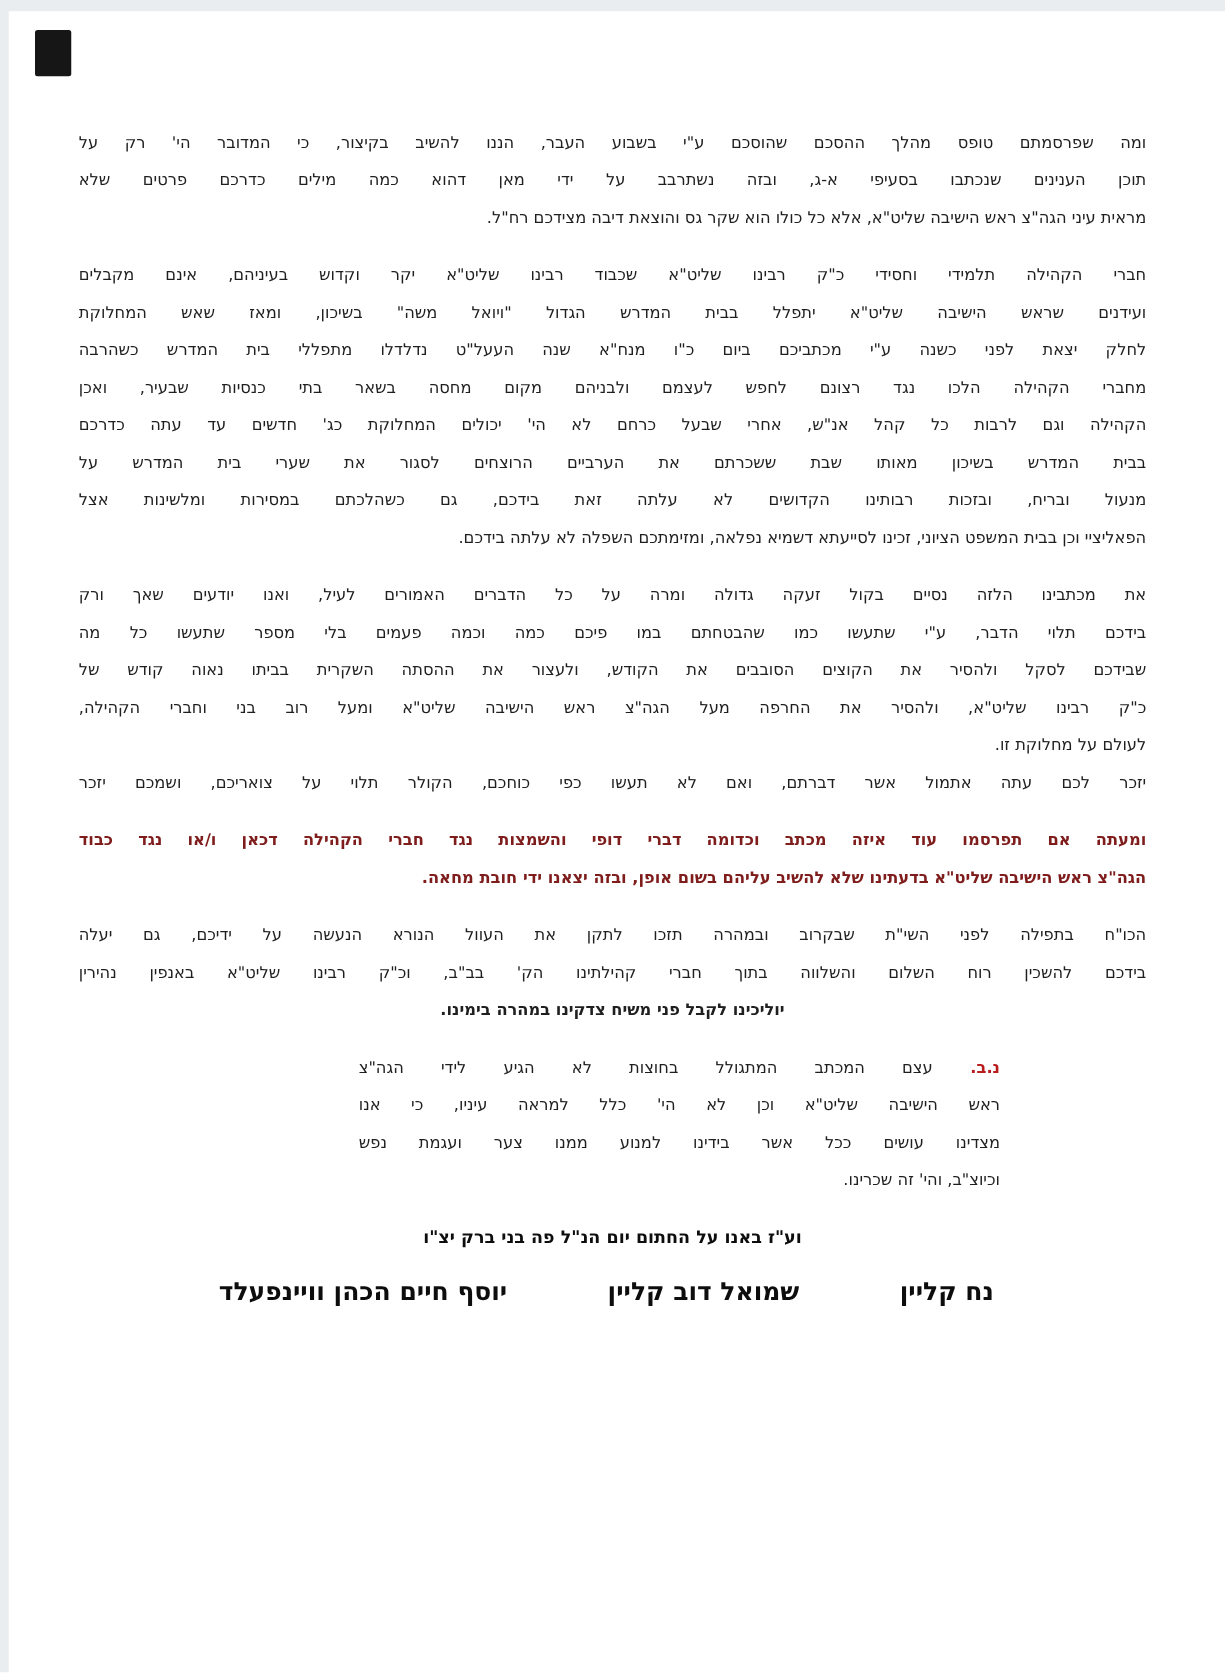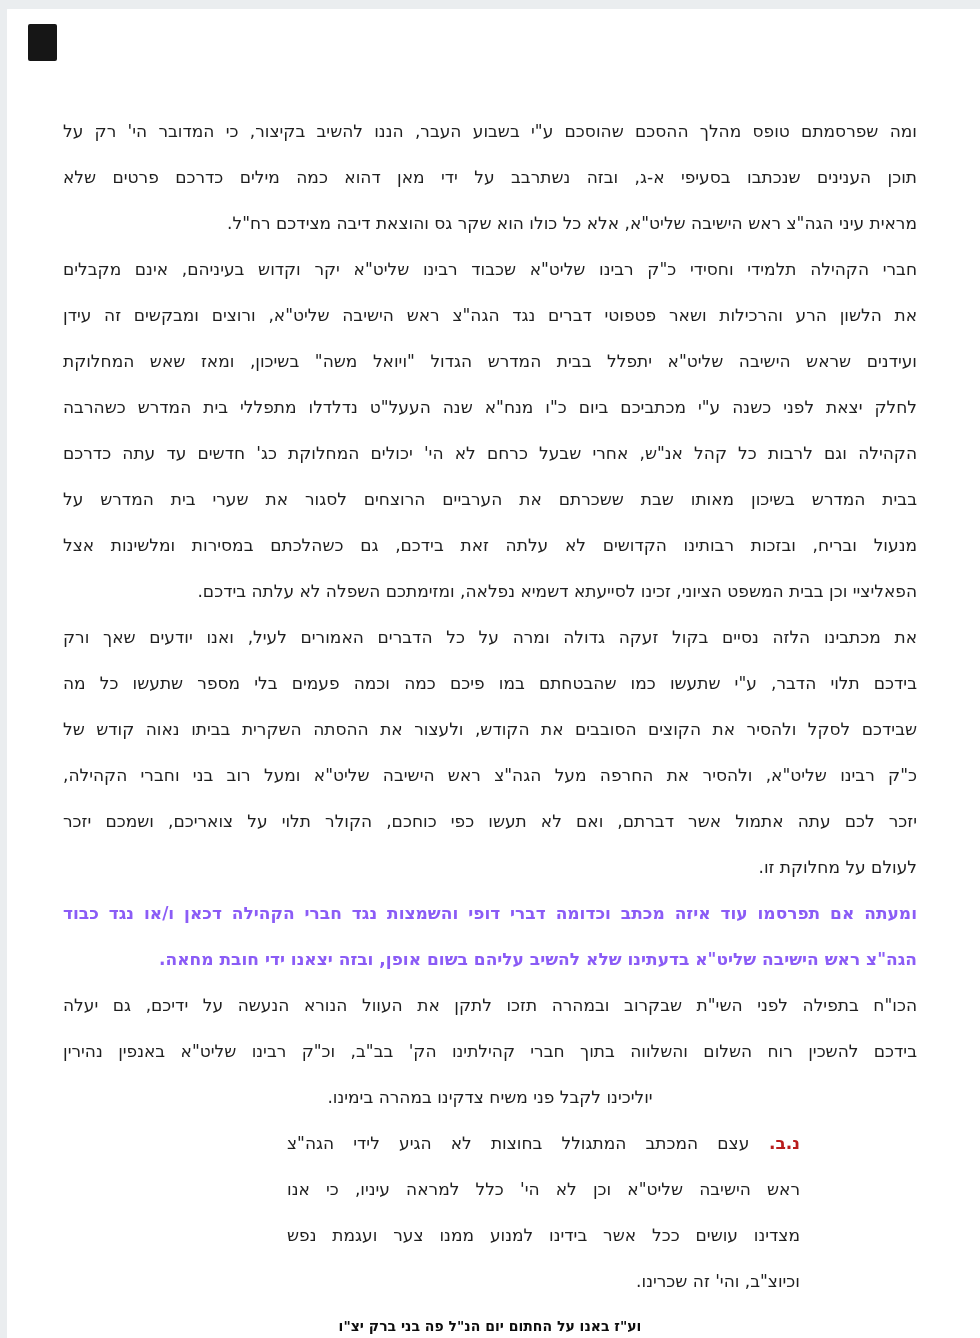--- a/index.html
+++ b/index.html
@@ -11,26 +11,26 @@
   .page{position:relative;width:980px;height:1338px;background:#ffffff;overflow:hidden;}
   .edge-top{position:absolute;top:0;left:0;width:980px;height:9px;background:#eaedef;}
   .edge-left{position:absolute;top:0;left:0;width:7px;height:1338px;background:#eaedef;}
   .scan-artifact{position:absolute;left:28px;top:24px;width:29px;height:37px;background:#161616;border-radius:2px;}
   .doc{
     position:absolute;top:100px;right:63px;left:63px;
     direction:rtl;color:#1f1f1f;
   }
   .para{margin:0 0 16px 0;}
   .ln{
-    font-size:17px;line-height:30px;
-    text-align:justify;text-align-last:justify;margin-top:16px;
+    font-size:13px;line-height:30px;
+    text-align:justify;text-align-last:justify;
   }
   .ln.last{text-align:right;text-align-last:right;}
-  .ln.center{text-align:center;text-align-last:center;}
-  .para.bold .ln{font-weight:bold;color:#8b5cf6;}
+  .ln.center{text-align:center;text-align-last:center;font-weight:bold;}
+  .para.bold .ln{font-weight:bold;color:#7f1d1d;}
   .para.ps{width:513px;margin-right:117px;margin-left:0;}
   .ps-label{font-weight:bold;color:#b91c1c;}
   .closing{
     margin-top:20px;text-align:center;text-align-last:center;
     font-weight:bold;font-size:14px;line-height:20px;color:#0d0d0d;
   }
   .sigs{
     display:flex;justify-content:space-between;direction:rtl;
     margin-top:18px;padding:0 122px 0 112px;
     font-weight:bold;font-size:20px;line-height:30px;color:#0d0d0d;
@@ -46,35 +46,35 @@
 
   <div class="doc">
 
     <div class="para">
         <div class="ln">ומה שפרסמתם טופס מהלך ההסכם שהוסכם ע"י בשבוע העבר, הננו להשיב בקיצור, כי המדובר הי' רק על</div>
         <div class="ln">תוכן הענינים שנכתבו בסעיפי א-ג, ובזה נשתרבב על ידי מאן דהוא כמה מילים כדרכם פרטים שלא</div>
         <div class="ln last">מראית עיני הגה"צ ראש הישיבה שליט"א, אלא כל כולו הוא שקר גס והוצאת דיבה מצידכם רח"ל.</div>
       </div>
       <div class="para">
         <div class="ln">חברי הקהילה תלמידי וחסידי כ"ק רבינו שליט"א שכבוד רבינו שליט"א יקר וקדוש בעיניהם, אינם מקבלים</div>
-        <div class="ln">את הלשון הרע והרכילות ושאר פטפוטי דברים נגד הגה"צ ראש הישיבה שליט"א, ורוצים ומבקשים זה עידן</div>
         <div class="ln">ועידנים שראש הישיבה שליט"א יתפלל בבית המדרש הגדול "ויואל משה" בשיכון, ומאז שאש המחלוקת</div>
         <div class="ln">לחלק יצאת לפני כשנה ע"י מכתביכם ביום כ"ו מנח"א שנה העעל"ט נדלדלו מתפללי בית המדרש כשהרבה</div>
+        <div class="ln">מחברי הקהילה הלכו נגד רצונם לחפש לעצמם ולבניהם מקום מחסה בשאר בתי כנסיות שבעיר, ואכן</div>
         <div class="ln">הקהילה וגם לרבות כל קהל אנ"ש, אחרי שבעל כרחם לא הי' יכולים המחלוקת כג' חדשים עד עתה כדרכם</div>
         <div class="ln">בבית המדרש בשיכון מאותו שבת ששכרתם את הערביים הרוצחים לסגור את שערי בית המדרש על</div>
         <div class="ln">מנעול ובריח, ובזכות רבותינו הקדושים לא עלתה זאת בידכם, גם כשהלכתם במסירות ומלשינות אצל</div>
         <div class="ln last">הפאליציי וכן בבית המשפט הציוני, זכינו לסייעתא דשמיא נפלאה, ומזימתכם השפלה לא עלתה בידכם.</div>
       </div>
       <div class="para">
         <div class="ln">את מכתבינו הלזה נסיים בקול זעקה גדולה ומרה על כל הדברים האמורים לעיל, ואנו יודעים שאך ורק</div>
         <div class="ln">בידכם תלוי הדבר, ע"י שתעשו כמו שהבטחתם במו פיכם כמה וכמה פעמים בלי מספר שתעשו כל מה</div>
         <div class="ln">שבידכם לסקל ולהסיר את הקוצים הסובבים את הקודש, ולעצור את ההסתה השקרית בביתו נאוה קודש של</div>
         <div class="ln">כ"ק רבינו שליט"א, ולהסיר את החרפה מעל הגה"צ ראש הישיבה שליט"א ומעל רוב בני וחברי הקהילה,</div>
+        <div class="ln last">לעולם על מחלוקת זו.</div>
         <div class="ln">יזכר לכם עתה אתמול אשר דברתם, ואם לא תעשו כפי כוחכם, הקולר תלוי על צואריכם, ושמכם יזכר</div>
-        <div class="ln last">לעולם על מחלוקת זו.</div>
       </div>
       <div class="para bold">
         <div class="ln">ומעתה אם תפרסמו עוד איזה מכתב וכדומה דברי דופי והשמצות נגד חברי הקהילה דכאן ו/או נגד כבוד</div>
         <div class="ln last">הגה"צ ראש הישיבה שליט"א בדעתינו שלא להשיב עליהם בשום אופן, ובזה יצאנו ידי חובת מחאה.</div>
       </div>
       <div class="para">
         <div class="ln">הכו"ח בתפילה לפני השי"ת שבקרוב ובמהרה תזכו לתקן את העוול הנורא הנעשה על ידיכם, גם יעלה</div>
         <div class="ln">בידכם להשכין רוח השלום והשלווה בתוך חברי קהילתינו הק' בב"ב, וכ"ק רבינו שליט"א באנפין נהירין</div>
         <div class="ln center">יוליכינו לקבל פני משיח צדקינו במהרה בימינו.</div>
       </div>

